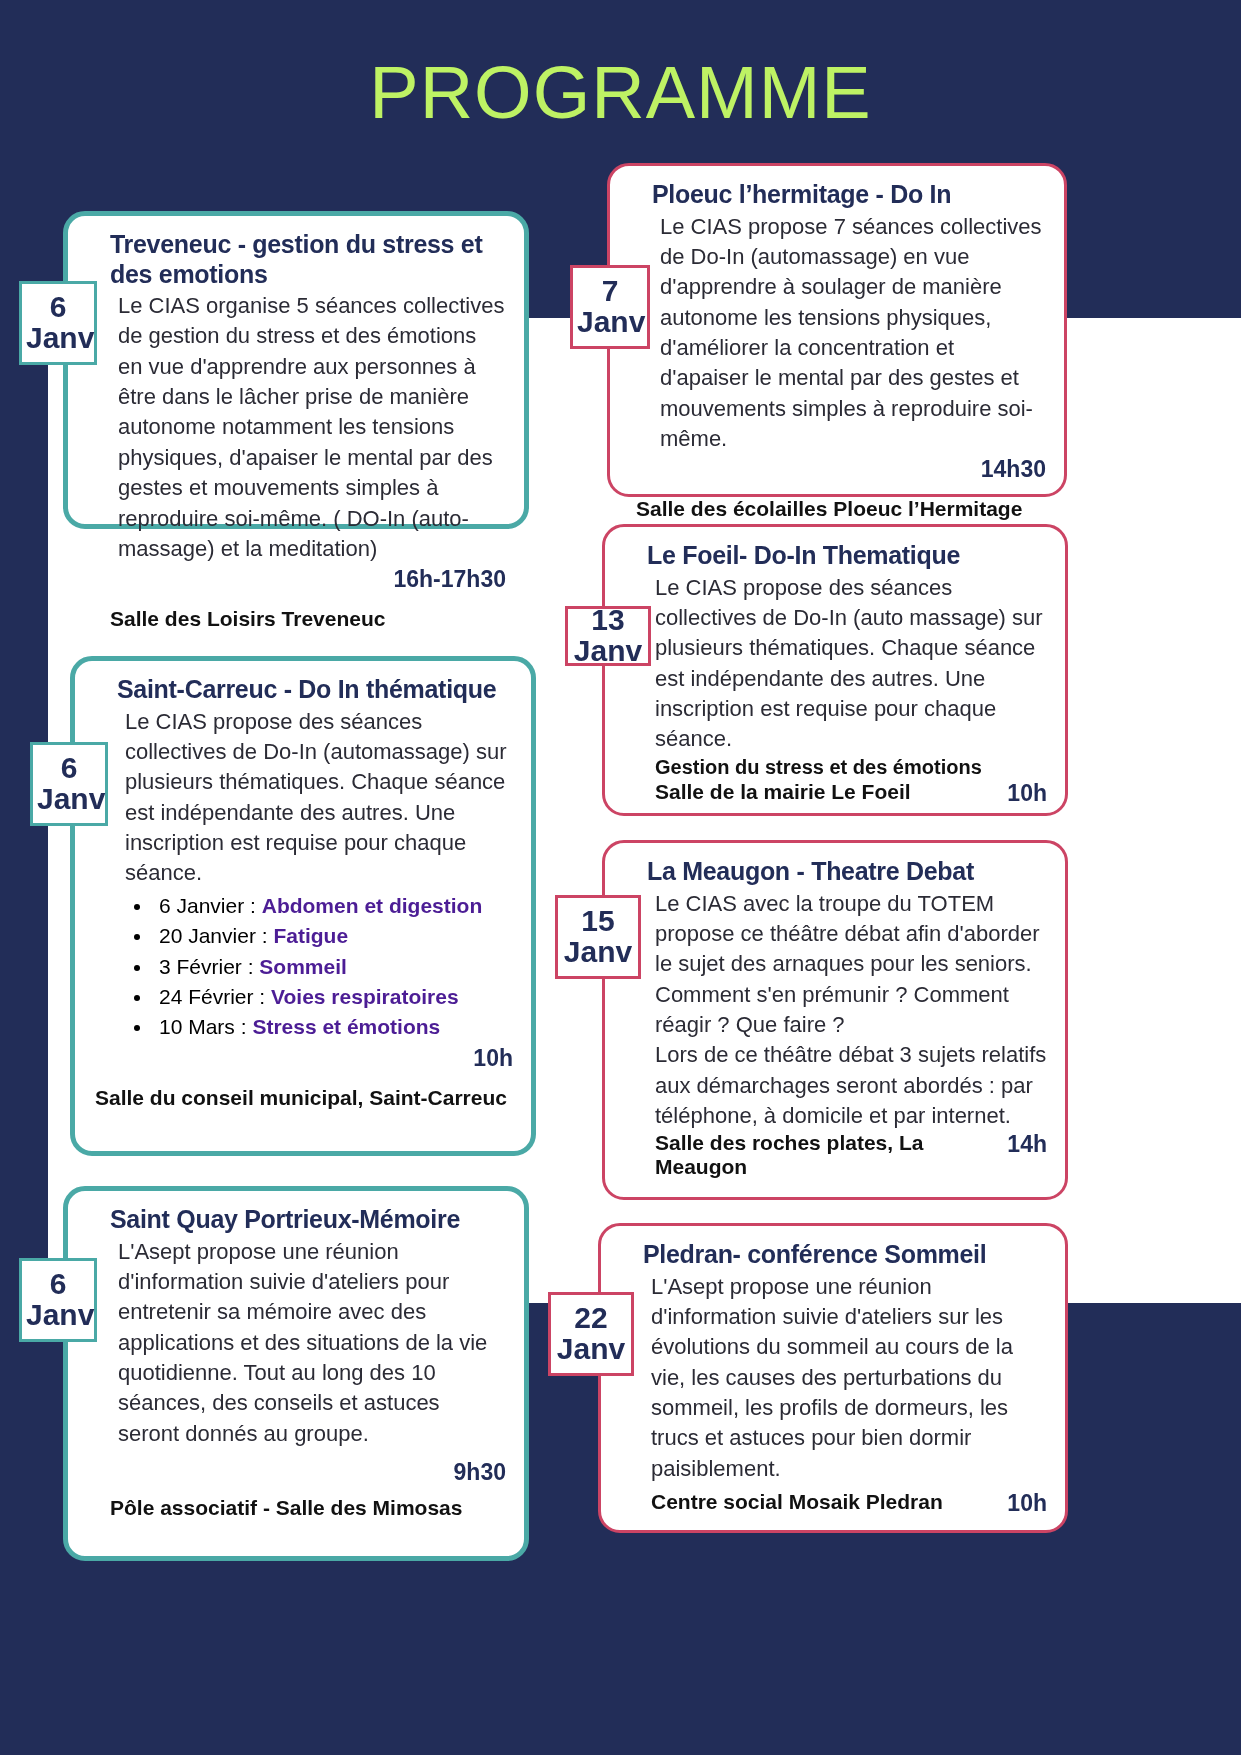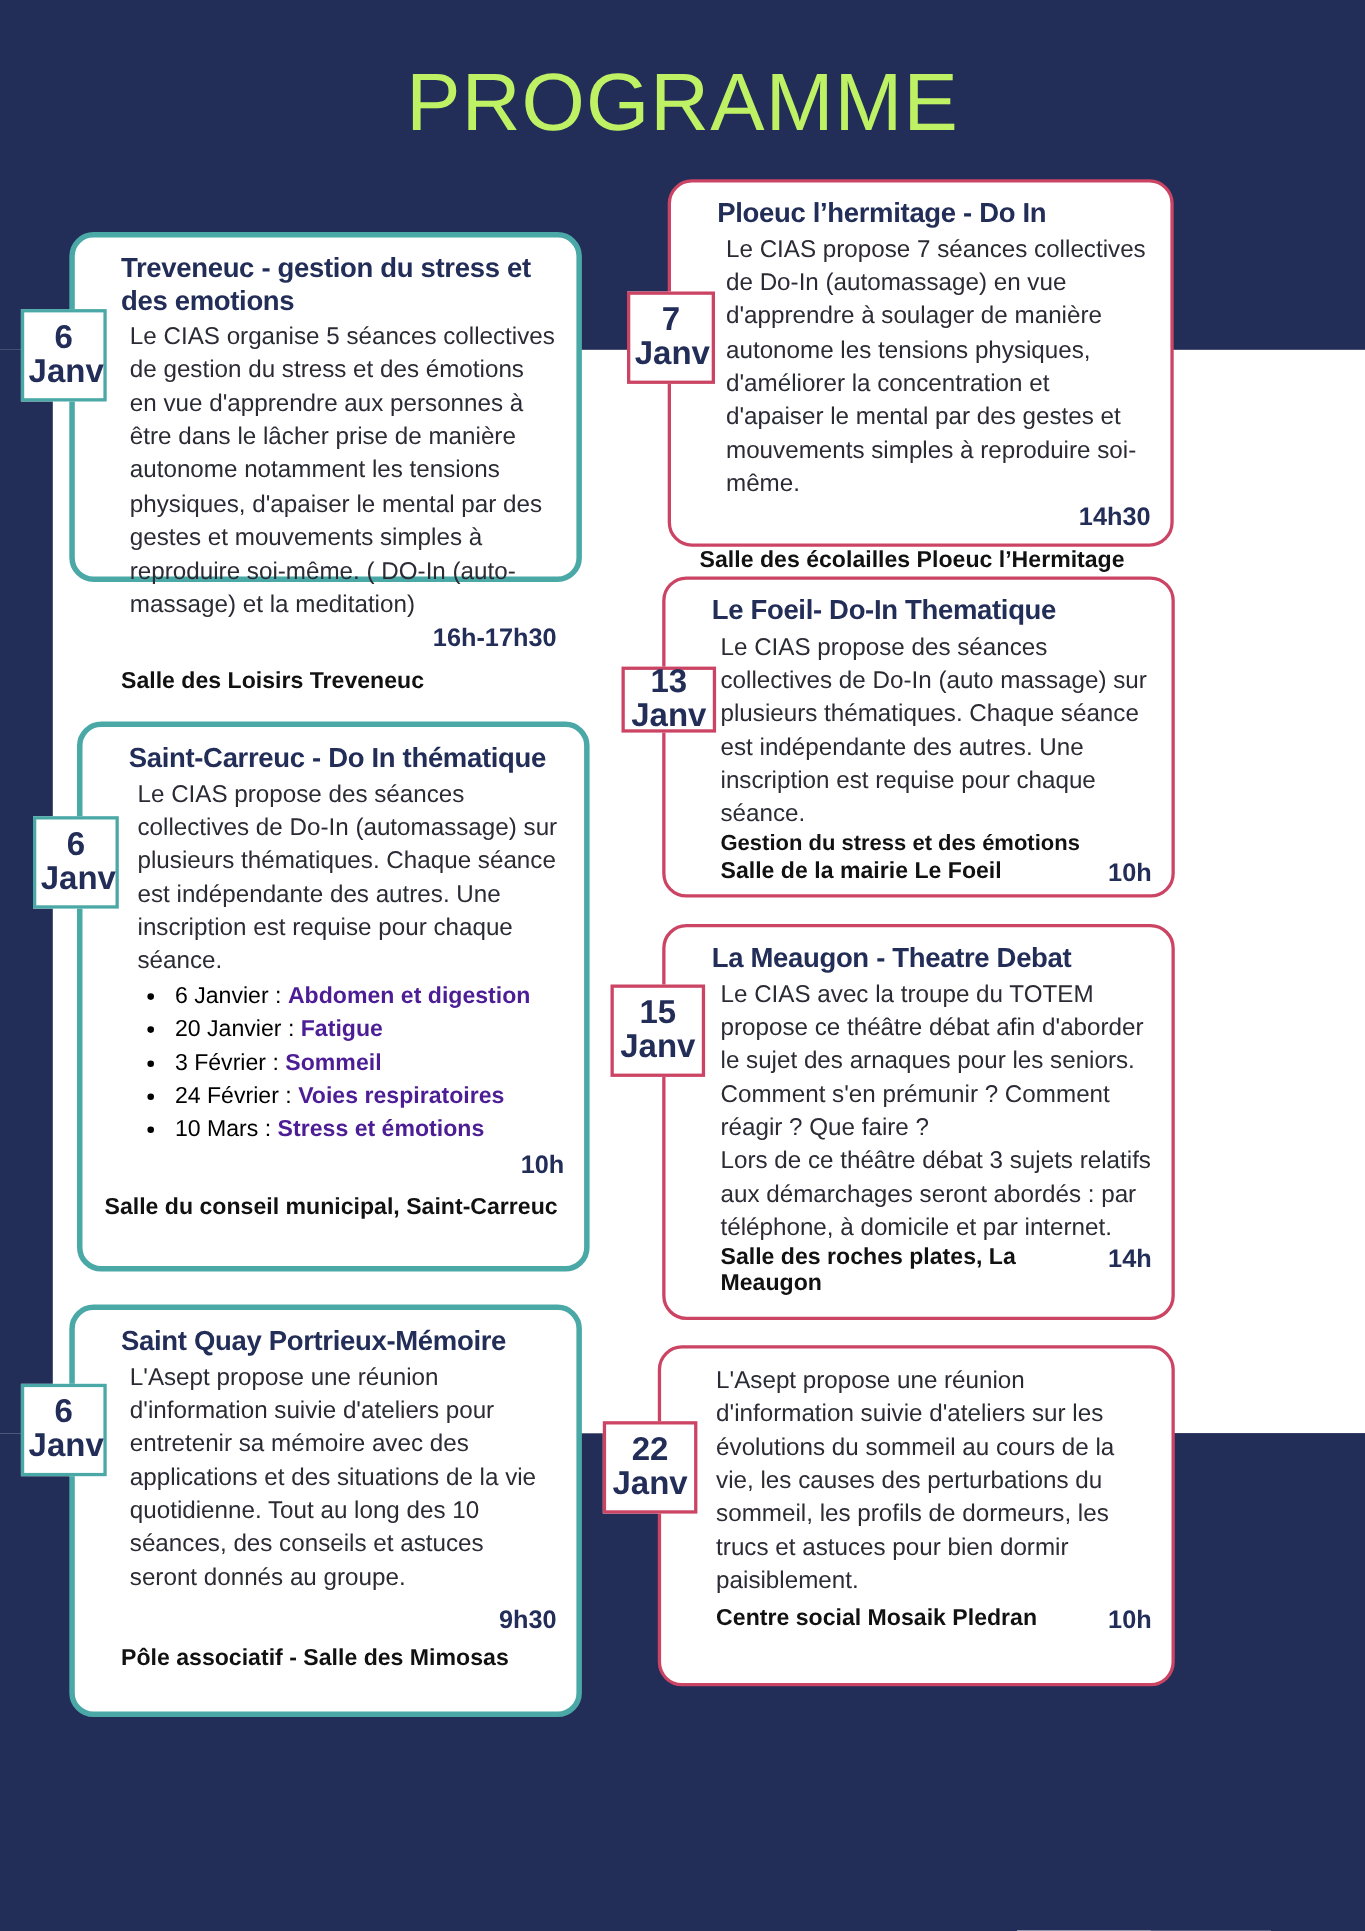--- a/index.html
+++ b/index.html
@@ -223,20 +223,21 @@
     <div class="venue">Salle des roches plates, La Meaugon</div>
     <div class="time">14h</div>
   </div>
 </div>
 <div class="date-badge crim" style="left:555px; top:895px; width:86px; height:84px;text-align:center;">
   <span class="d">15</span>
   <span class="m">Janv</span>
 </div>
 
 <div class="card crim" style="left:598px; top:1223px; width:470px; height:310px;">
+  <div class="card-title">Pledran- conférence Sommeil</div>
   <div class="card-body">
     <p>L'Asept propose une réunion d'information suivie d'ateliers sur les évolutions du sommeil au cours de la vie, les causes des perturbations du sommeil, les profils de dormeurs, les trucs et astuces pour bien dormir paisiblement.</p>
   </div>
   <div class="footrow" style="padding-left:8px; margin-top:6px;">
     <div class="venue">Centre social Mosaik Pledran</div>
     <div class="time">10h</div>
   </div>
 </div>
 <div class="date-badge crim" style="left:548px; top:1292px; width:86px; height:84px;">
   <span class="d">22</span>

